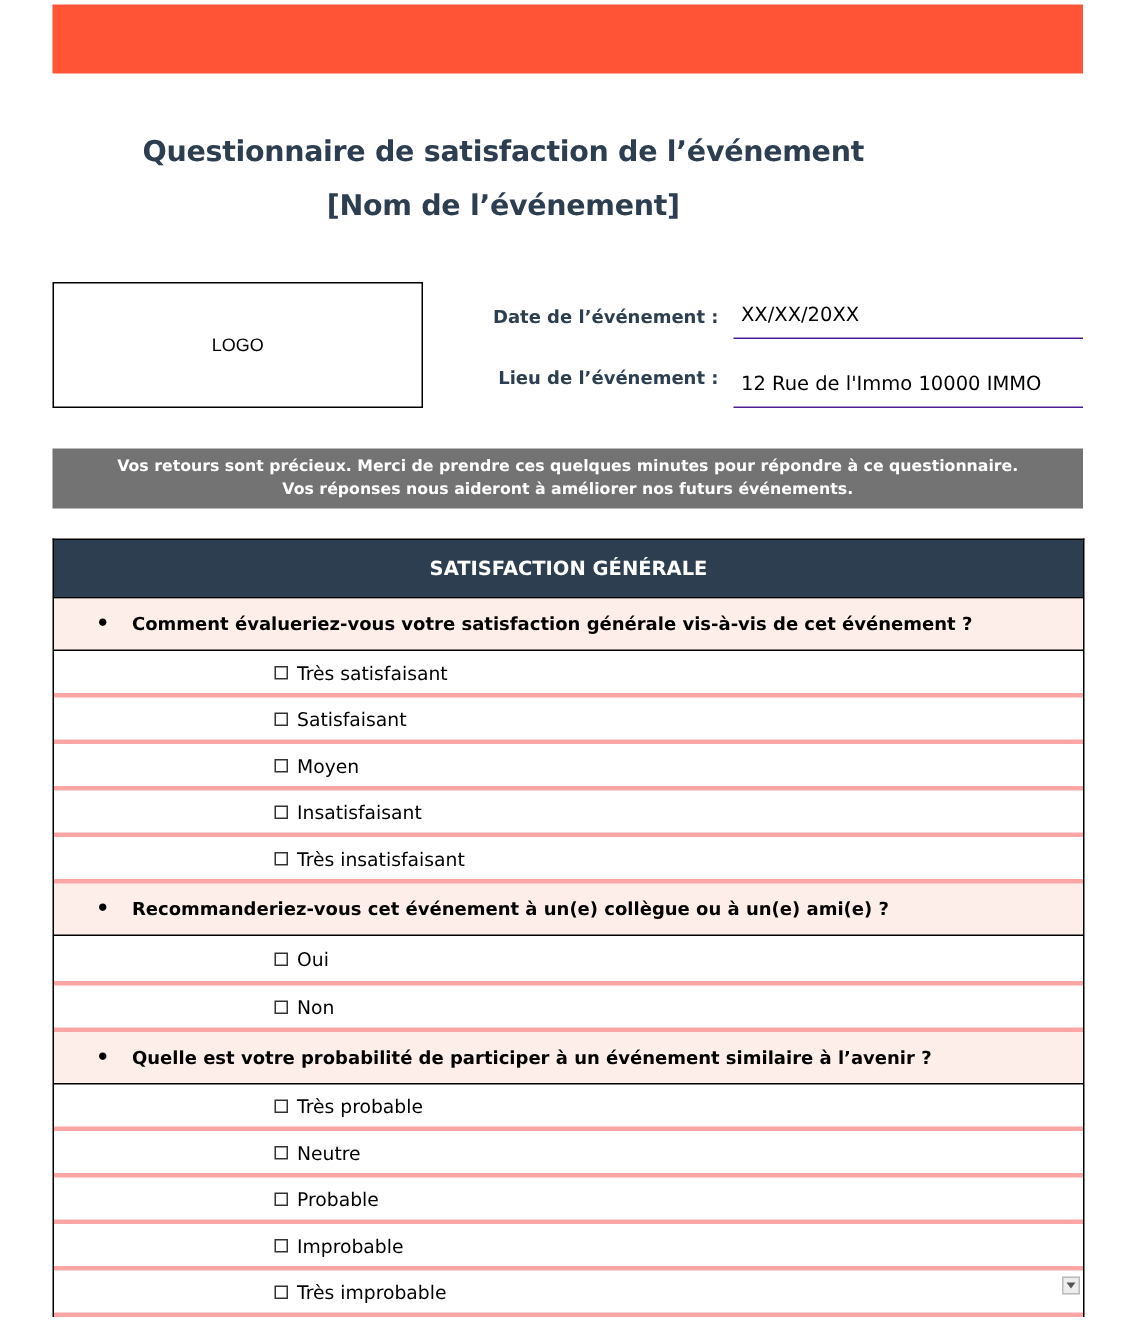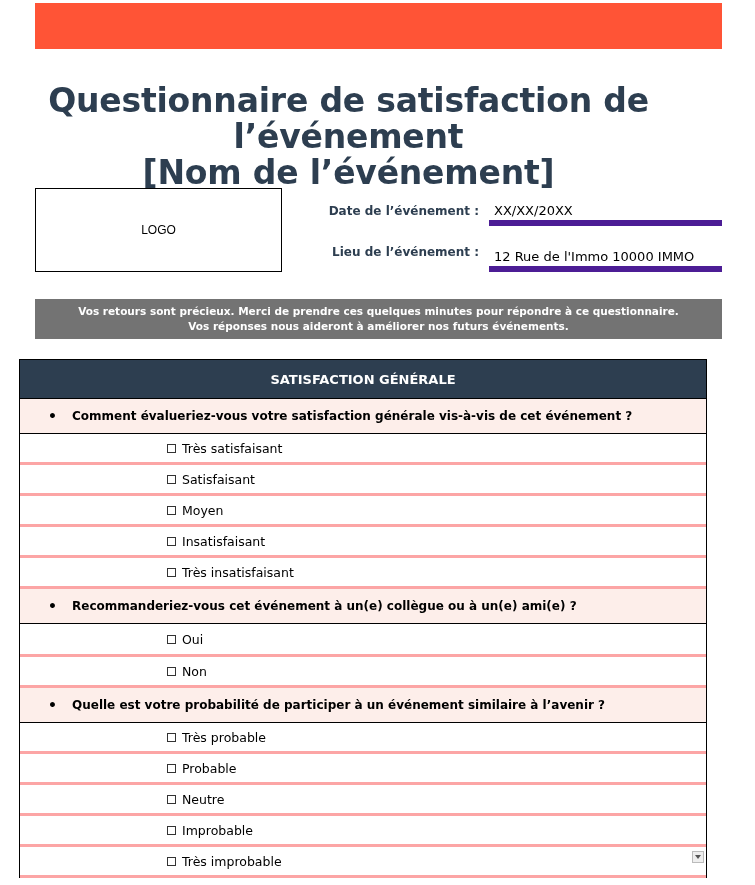--- a/index.html
+++ b/index.html
@@ -1,23 +1,23 @@
 <!DOCTYPE html>
 <html><head>
 <meta charset="utf-8">
 <style>
   html, body { margin: 0; padding: 0; background: #ffffff; }
   body { width: 755px; height: 885px; position: relative; overflow: hidden; font-family: "Liberation Sans", sans-serif; color: #000; }
   .top-bar { position: absolute; left: 35px; top: 3px; width: 687px; height: 46px; background: #ff5436; }
-  .title { position: absolute; left: 13px; top: 83px; width: 671px; text-align: center; font-family: "DejaVu Sans", sans-serif; font-weight: bold; font-size: 33px; line-height: 36px; color: #2d3e50; letter-spacing: -0.2px; }
+  .title { position: absolute; left: 0; top: 83px; width: 671px; text-align: center; font-family: "DejaVu Sans", sans-serif; font-weight: bold; font-size: 19px; line-height: 36px; color: #2d3e50; letter-spacing: -0.2px; }
   .logo-box { position: absolute; left: 35px; top: 188px; width: 245px; height: 82px; border: 1px solid #000; display: flex; align-items: center; justify-content: center; font-size: 12px; }
   .info-label { position: absolute; right: 276px; font-family: "DejaVu Sans", sans-serif; font-weight: bold; font-size: 12px; color: #2d3e50; white-space: nowrap; }
-  .info-value { position: absolute; left: 489px; width: 233px; border-bottom: 6px solid #4c1d95; font-family: "DejaVu Sans", sans-serif; font-size: 13px; padding-left: 5px; box-sizing: border-box; height: 30px; line-height: 30px; }
+  .info-value { position: absolute; left: 489px; width: 233px; border-bottom: 1px solid #4c1d95; font-family: "DejaVu Sans", sans-serif; font-size: 13px; padding-left: 5px; box-sizing: border-box; height: 30px; line-height: 30px; }
   .banner { position: absolute; left: 35px; top: 299px; width: 687px; height: 40px; background: #737373; color: #fff; font-family: "DejaVu Sans", sans-serif; font-weight: bold; font-size: 10.5px; text-align: center; display: flex; flex-direction: column; justify-content: center; line-height: 15px; }
-  .table { position: absolute; left: 19px; top: 359px; width: 686px; border: 1px solid #000; border-bottom: none; }
+  .table { position: absolute; left: 35px; top: 359px; width: 686px; border: 1px solid #000; border-bottom: none; }
   .section-header { background: #2d3e50; color: #fff; font-family: "DejaVu Sans", sans-serif; font-weight: bold; font-size: 13px; height: 38px; display: flex; align-items: center; justify-content: center; border-bottom: 1px solid #000; }
   .question-row { background: #fdeeea; height: 34px; display: flex; align-items: center; border-bottom: 1px solid #000; font-family: "DejaVu Sans", sans-serif; font-weight: bold; font-size: 12px; }
   .bullet { width: 8px; margin-left: 28px; margin-right: 16px; font-size: 14px; }
   .option-row { height: 28px; display: flex; align-items: center; border-bottom: 3px solid #fca5a5; font-family: "DejaVu Sans", sans-serif; font-size: 12.5px; position: relative; }
   .option-inner { margin-left: 147px; display: flex; align-items: center; }
   .checkbox { width: 7px; height: 7px; border: 1px solid #333; margin-right: 6px; display: inline-block; }
   .dropdown-handle { position: absolute; right: 2px; top: 4px; width: 12px; height: 12px; background: #eee; border: 1px solid #bbb; box-sizing: border-box; display: flex; align-items: center; justify-content: center; }
   .dropdown-handle::after { content: ""; border-left: 3px solid transparent; border-right: 3px solid transparent; border-top: 4px solid #555; }
 </style>
 </head>
@@ -107,27 +107,27 @@
   </div>
   <div class="option-row">
       <span class="option-inner">
         <span class="checkbox"></span>
         <span>Très probable</span>
       </span>
     </div>
   <div class="option-row">
       <span class="option-inner">
         <span class="checkbox"></span>
-        <span>Probable</span>
+        <span>Neutre</span>
       </span>
     </div>
   <div class="option-row">
       <span class="option-inner">
         <span class="checkbox"></span>
-        <span>Neutre</span>
+        <span>Probable</span>
       </span>
     </div>
   <div class="option-row">
       <span class="option-inner">
         <span class="checkbox"></span>
         <span>Improbable</span>
       </span>
     </div>
   <div class="option-row">
       <span class="option-inner">

